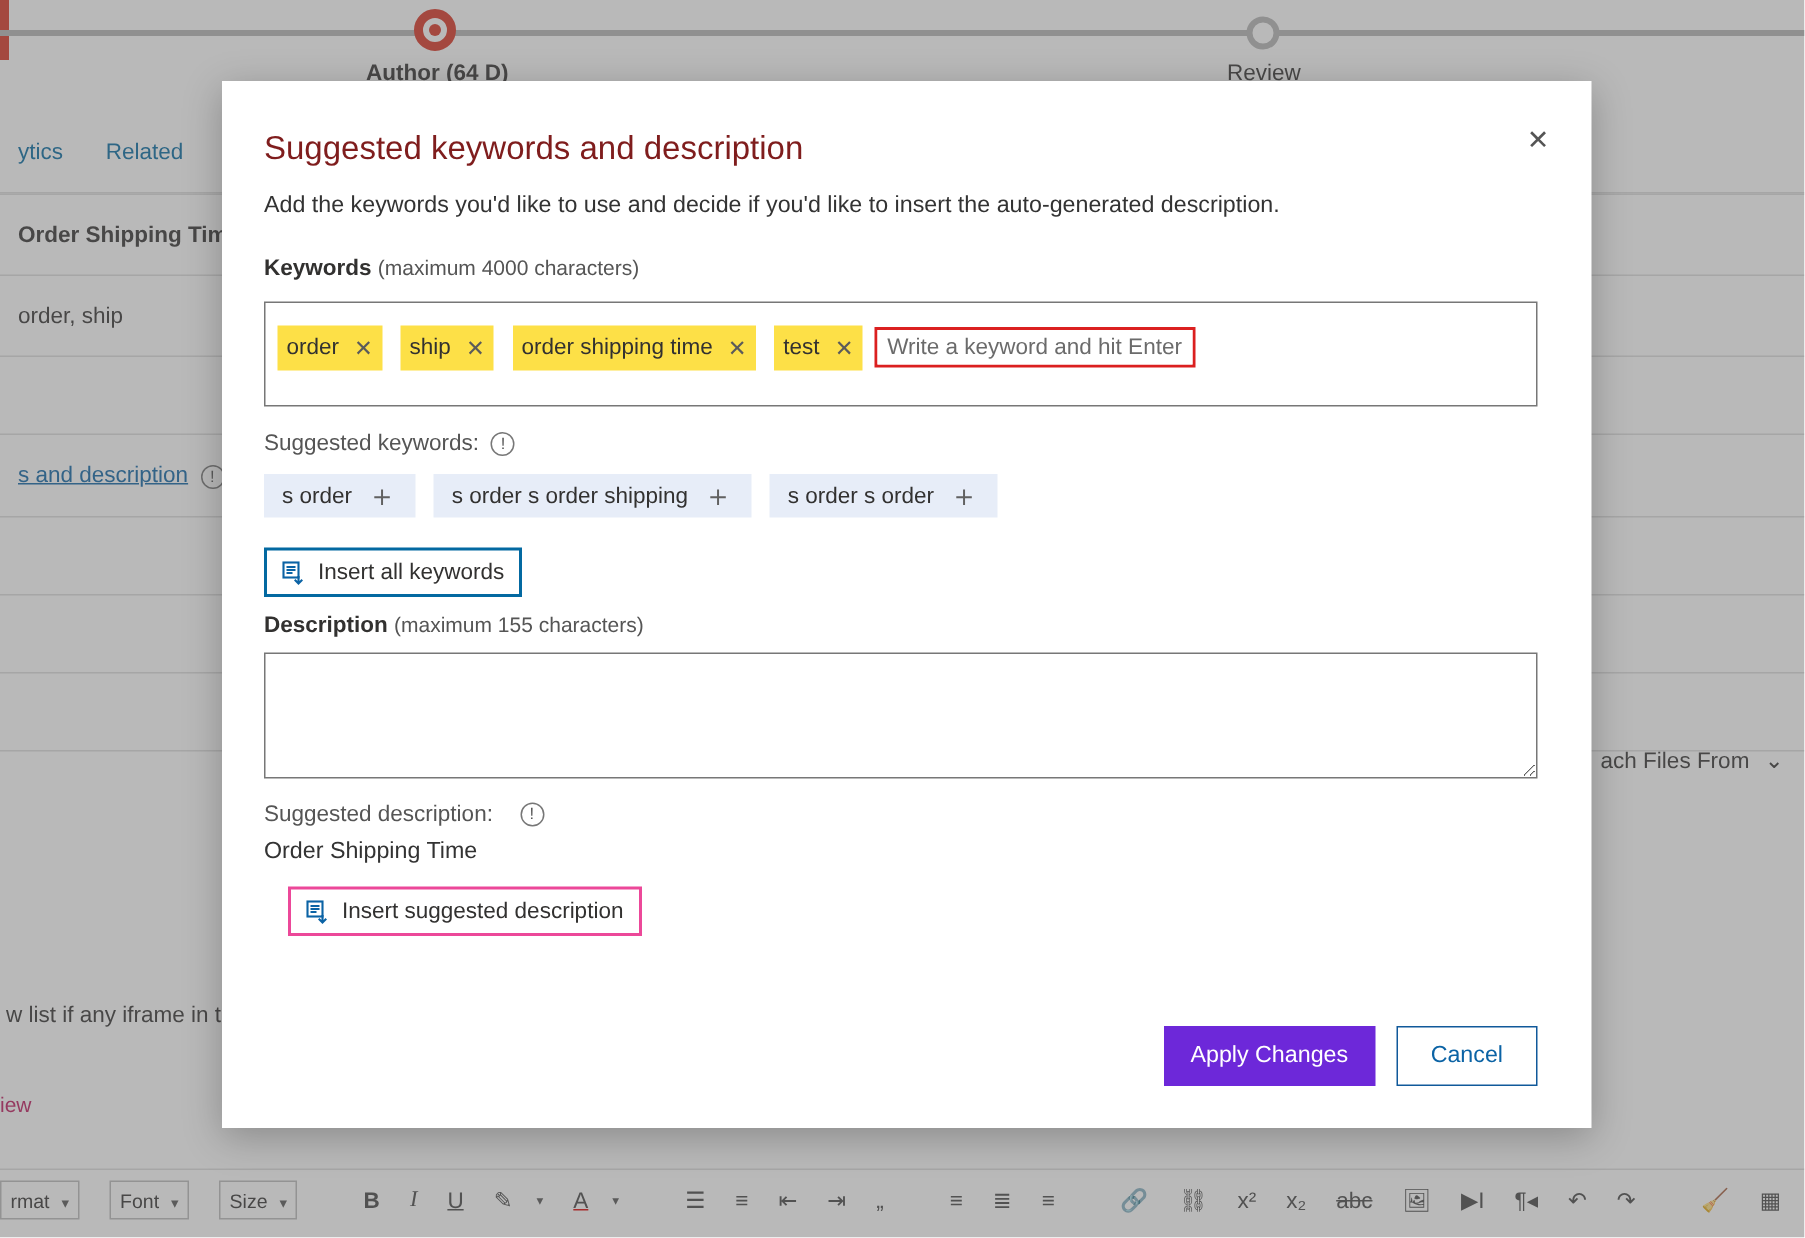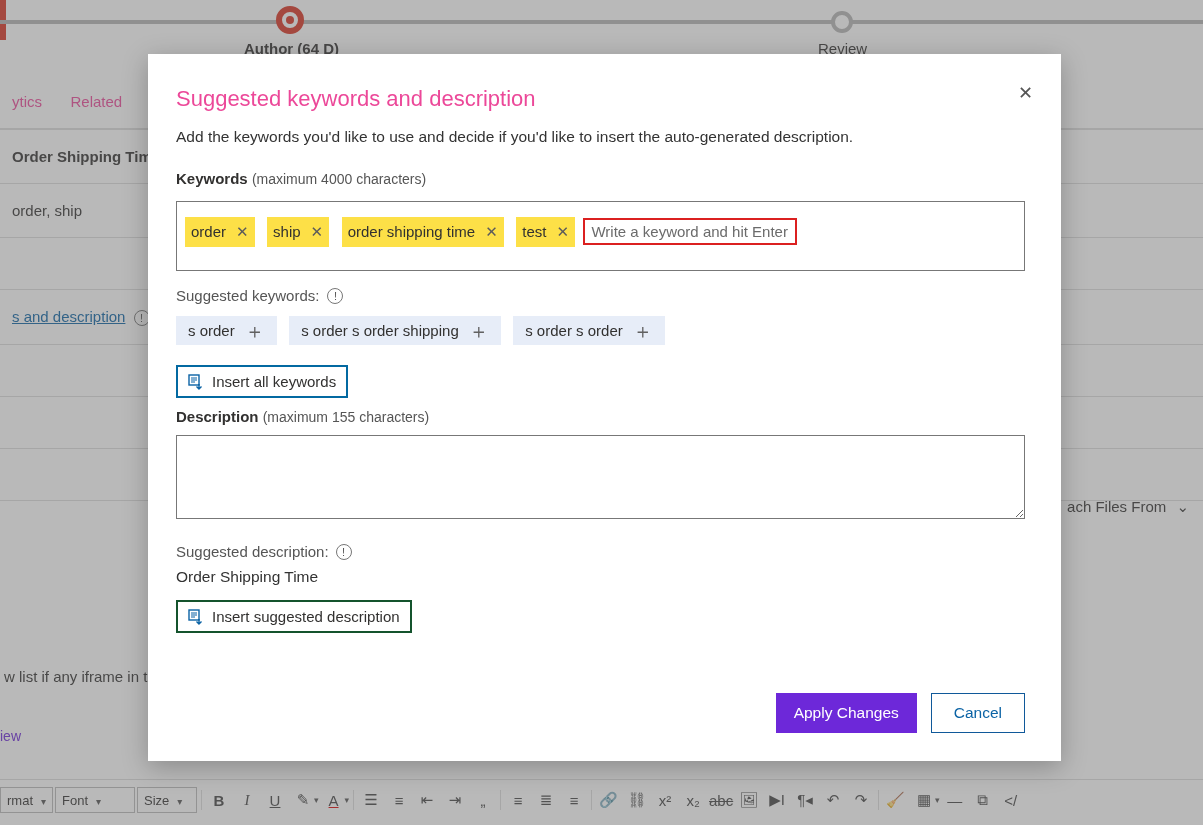--- a/index.html
+++ b/index.html
@@ -7,67 +7,67 @@
   body { width:1203px; height:825px; position:relative; overflow:hidden; }
   .bg { width:100%; height:100%; position:relative; }
   .bg-progress { position:absolute; top:0; left:0; right:0; height:70px; }
   .bg-line { position:absolute; top:20px; left:0; right:0; height:4px; background:#b4b4b4; }
   .bg-dot1 { position:absolute; top:6px; left:276px; width:28px; height:28px; border-radius:50%; background:#fff; border:6px solid #d93221; }
   .bg-dot1::after{content:'';position:absolute;left:50%;top:50%;transform:translate(-50%,-50%);width:8px;height:8px;border-radius:50%;background:#d93221;}
   .bg-dot2 { position:absolute; top:11px; left:831px; width:22px; height:22px; border-radius:50%; background:#fff; border:4px solid #b4b4b4; }
   .bg-dot1-label { position:absolute; top:40px; left:244px; font-weight:600; font-size:15px; }
   .bg-dot2-label { position:absolute; top:40px; left:818px; font-size:15px; }
   .bg-tabs { position:absolute; top:85px; left:0; }
-  .bg-tab { display:inline-block; padding:8px 12px; color:#ec4899; font-size:15px; }
+  .bg-tab { display:inline-block; padding:8px 12px; color:#0369a1; font-size:15px; }
   .bg-content { position:absolute; top:160px; left:0; right:0; }
   .bg-row { padding:18px 12px; border-top:1px solid #dcdcdc; font-size:15px; }
   .bg-row.bold { font-weight:600; }
   .bg-link { color:#0b63a5; text-decoration:underline; }
   .bg-attach { position:absolute; top:498px; right:14px; font-size:15px; color:#323130; }
   .bg-iframe { position:absolute; top:668px; left:4px; font-size:15px; }
-  .bg-view { position:absolute; top:728px; left:0; font-size:14px; color:#6d28d9; }
-  .bg-toolbar { position:absolute; bottom:10px; left:0; right:0; height:36px; border-top:1px solid #ddd; padding-top:5px; display:flex; align-items:center; gap:2px; font-size:14px; }
+  .bg-view { position:absolute; top:728px; left:0; font-size:14px; color:#be185d; }
+  .bg-toolbar { position:absolute; bottom:10px; left:0; right:0; height:36px; border-top:1px solid #ddd; padding-top:5px; display:flex; align-items:center; gap:20px; font-size:14px; }
   .tb-select { border:1px solid #bbb; height:26px; display:flex; align-items:center; gap:8px; padding:0 6px; font-size:13px;}
   .tb-caret::after{content:'▾'; font-size:10px; color:#555;}
   .tb-btn { width:26px; height:26px; display:flex; align-items:center; justify-content:center; color:#444; font-size:15px;}
   .tb-sep { width:1px; height:20px; background:#ddd; margin:0 2px;}
   .tb-small-caret{font-size:9px;color:#555;margin-left:-4px;}
   .red-accent { position:absolute; top:0; left:0; width:6px; height:40px; background:#d93221; }
 
   .overlay { position:absolute; inset:0; background:rgba(100,100,100,0.45); }
 
   .modal { position:absolute; left:148px; top:54px; width:913px; background:#fff; padding:32px 36px 28px 28px; box-shadow:0 6px 24px rgba(0,0,0,0.25); }
-  .modal h2 { margin:0 0 16px; font-weight:400; font-size:22px; color:#ec4899; }
+  .modal h2 { margin:0 0 16px; font-weight:400; font-size:22px; color:#7f1d1d; }
   .close-x { position:absolute; top:28px; right:28px; font-size:18px; color:#555; cursor:pointer;}
   .modal-intro { font-size:15.5px; color:#333; margin-bottom:24px; }
   .section-label { font-weight:600; font-size:15px; }
   .section-label .hint { font-weight:400; font-size:14px; color:#555; }
 
   .kw-box { margin-top:14px; border:1px solid #777; padding:10px 10px 6px 4px; min-height:70px; }
   .chip { display:inline-flex; align-items:center; gap:10px; background:#fde047; padding:6px 6px; margin:0 4px 6px 4px; font-size:15px;}
   .chip .x { color:#5b5b5b; cursor:pointer; }
   .kw-input-wrap { margin-top:6px; border:2px solid #db2020; display:inline-block; }
   .kw-input { border:none; outline:none; font-size:15px; padding:3px 6px; width:210px; color:#555;}
   .kw-input::placeholder{color:#6b6b6b;}
 
   .sug-row { margin-top:16px; font-size:15px; color:#555; display:flex; align-items:center; gap:8px;}
   .info-circle{ display:inline-flex; width:16px;height:16px;border:1px solid #777;border-radius:50%;align-items:center;justify-content:center;font-size:11px;color:#555;}
   .sug-chips { margin-top:12px; }
   .schip { display:inline-flex; align-items:center; gap:10px; background:#e7edf8; padding:6px 12px; margin-right:8px; font-size:15px;}
   .schip .plus { color:#616161; font-size:20px; line-height:14px;}
 
   .action-link { display:inline-flex; align-items:center; gap:8px; padding:6px 10px; font-size:15px; cursor:pointer;}
   .red-box { border:2px solid #0369a1; display:inline-block; margin-top:20px;}
-  .red-box2 { border:2px solid #14532d; display:inline-block; margin-top:14px;}
+  .red-box2 { border:2px solid #ec4899; display:inline-block; margin-top:14px;margin-left:16px;}
 
   .desc-label { margin-top:10px; font-weight:600; font-size:15px;}
   .desc-label .hint { font-weight:400; font-size:14px; color:#555; }
   .desc-box { margin-top:10px; width:100%; height:84px; border:1px solid #777; resize:both; font-family:inherit; font-size:15px; padding:6px;}
 
-  .sug-desc-label { margin-top:20px; font-size:15px; color:#555; display:flex; align-items:center; gap:7px;}
+  .sug-desc-label { margin-top:10px; font-size:15px; color:#555; display:flex; align-items:center; gap:18px;}
   .sug-desc-text { margin-top:8px; font-size:15.5px; color:#333; }
 
   .modal-footer { margin-top:60px; display:flex; justify-content:flex-end; gap:14px;}
   .btn-primary { background:#6d28d9; color:#fff; border:none; padding:10px 18px; font-size:15.5px; cursor:pointer;}
   .btn-secondary { background:#fff; color:#0b63a5; border:1px solid #10599a; padding:10px 22px; font-size:15.5px; cursor:pointer;}
 
   svg.insert-icon{width:16px;height:16px;}
 </style>
 </head>
 <body>

